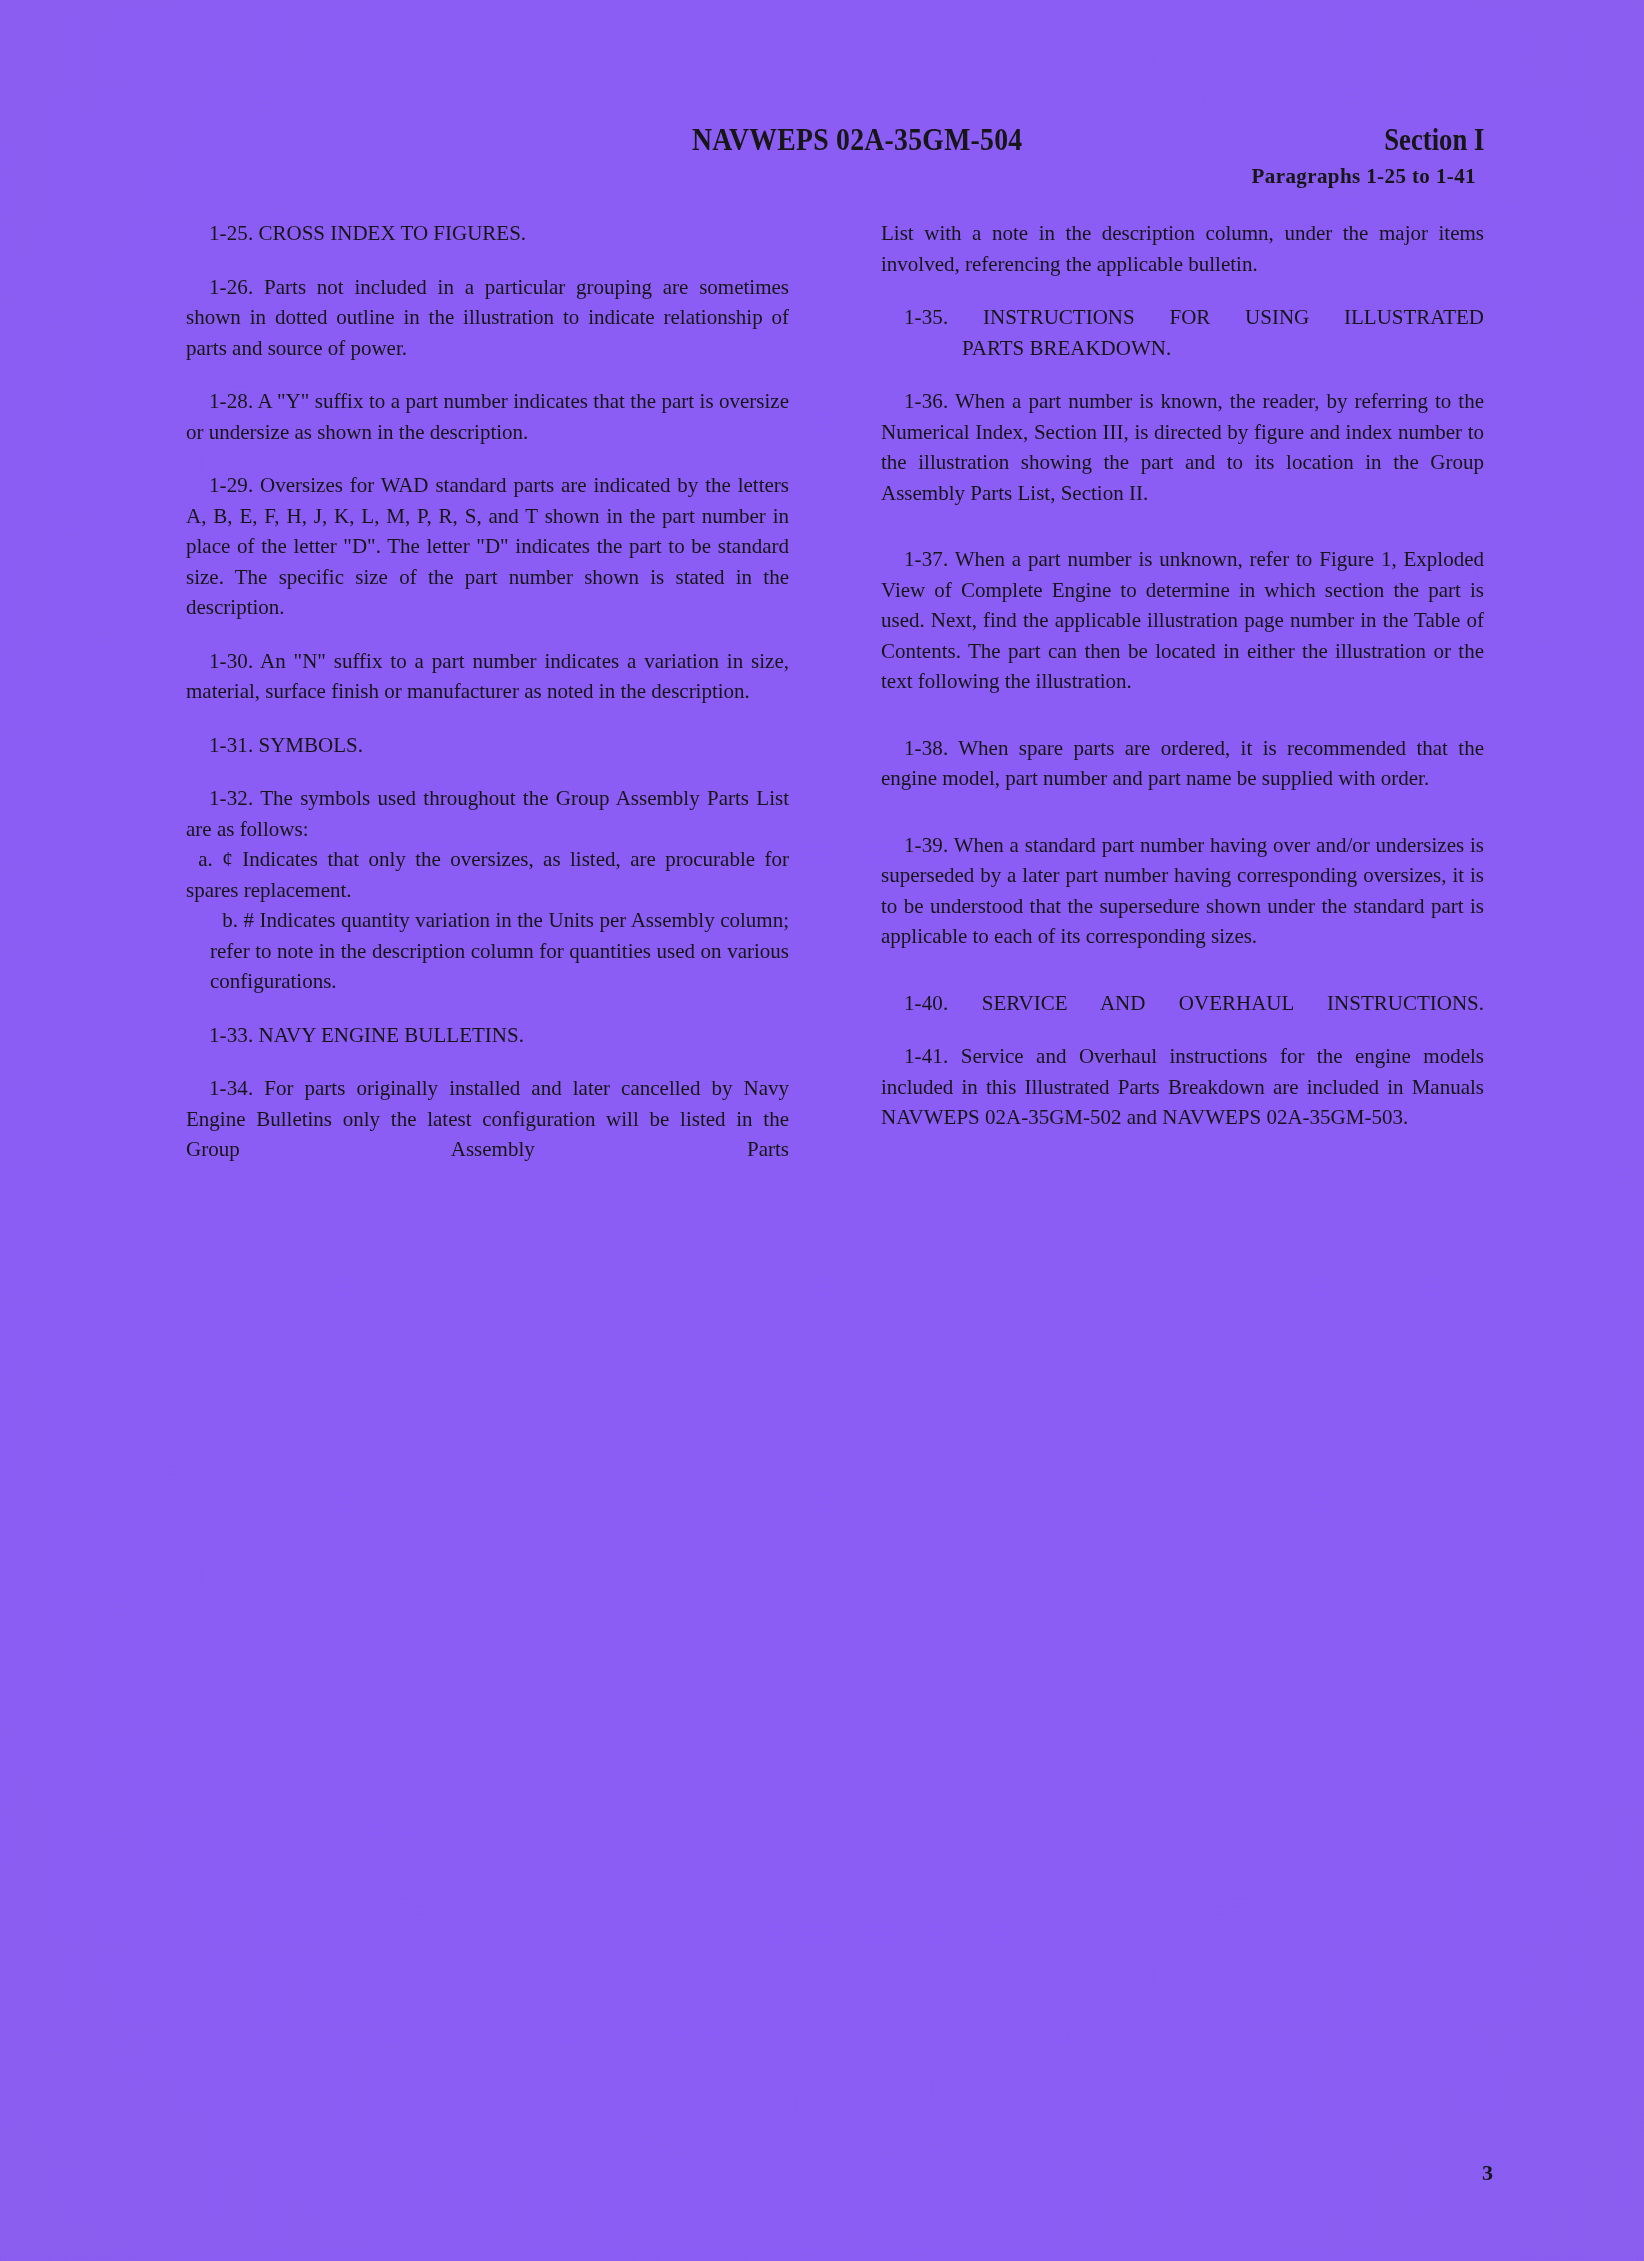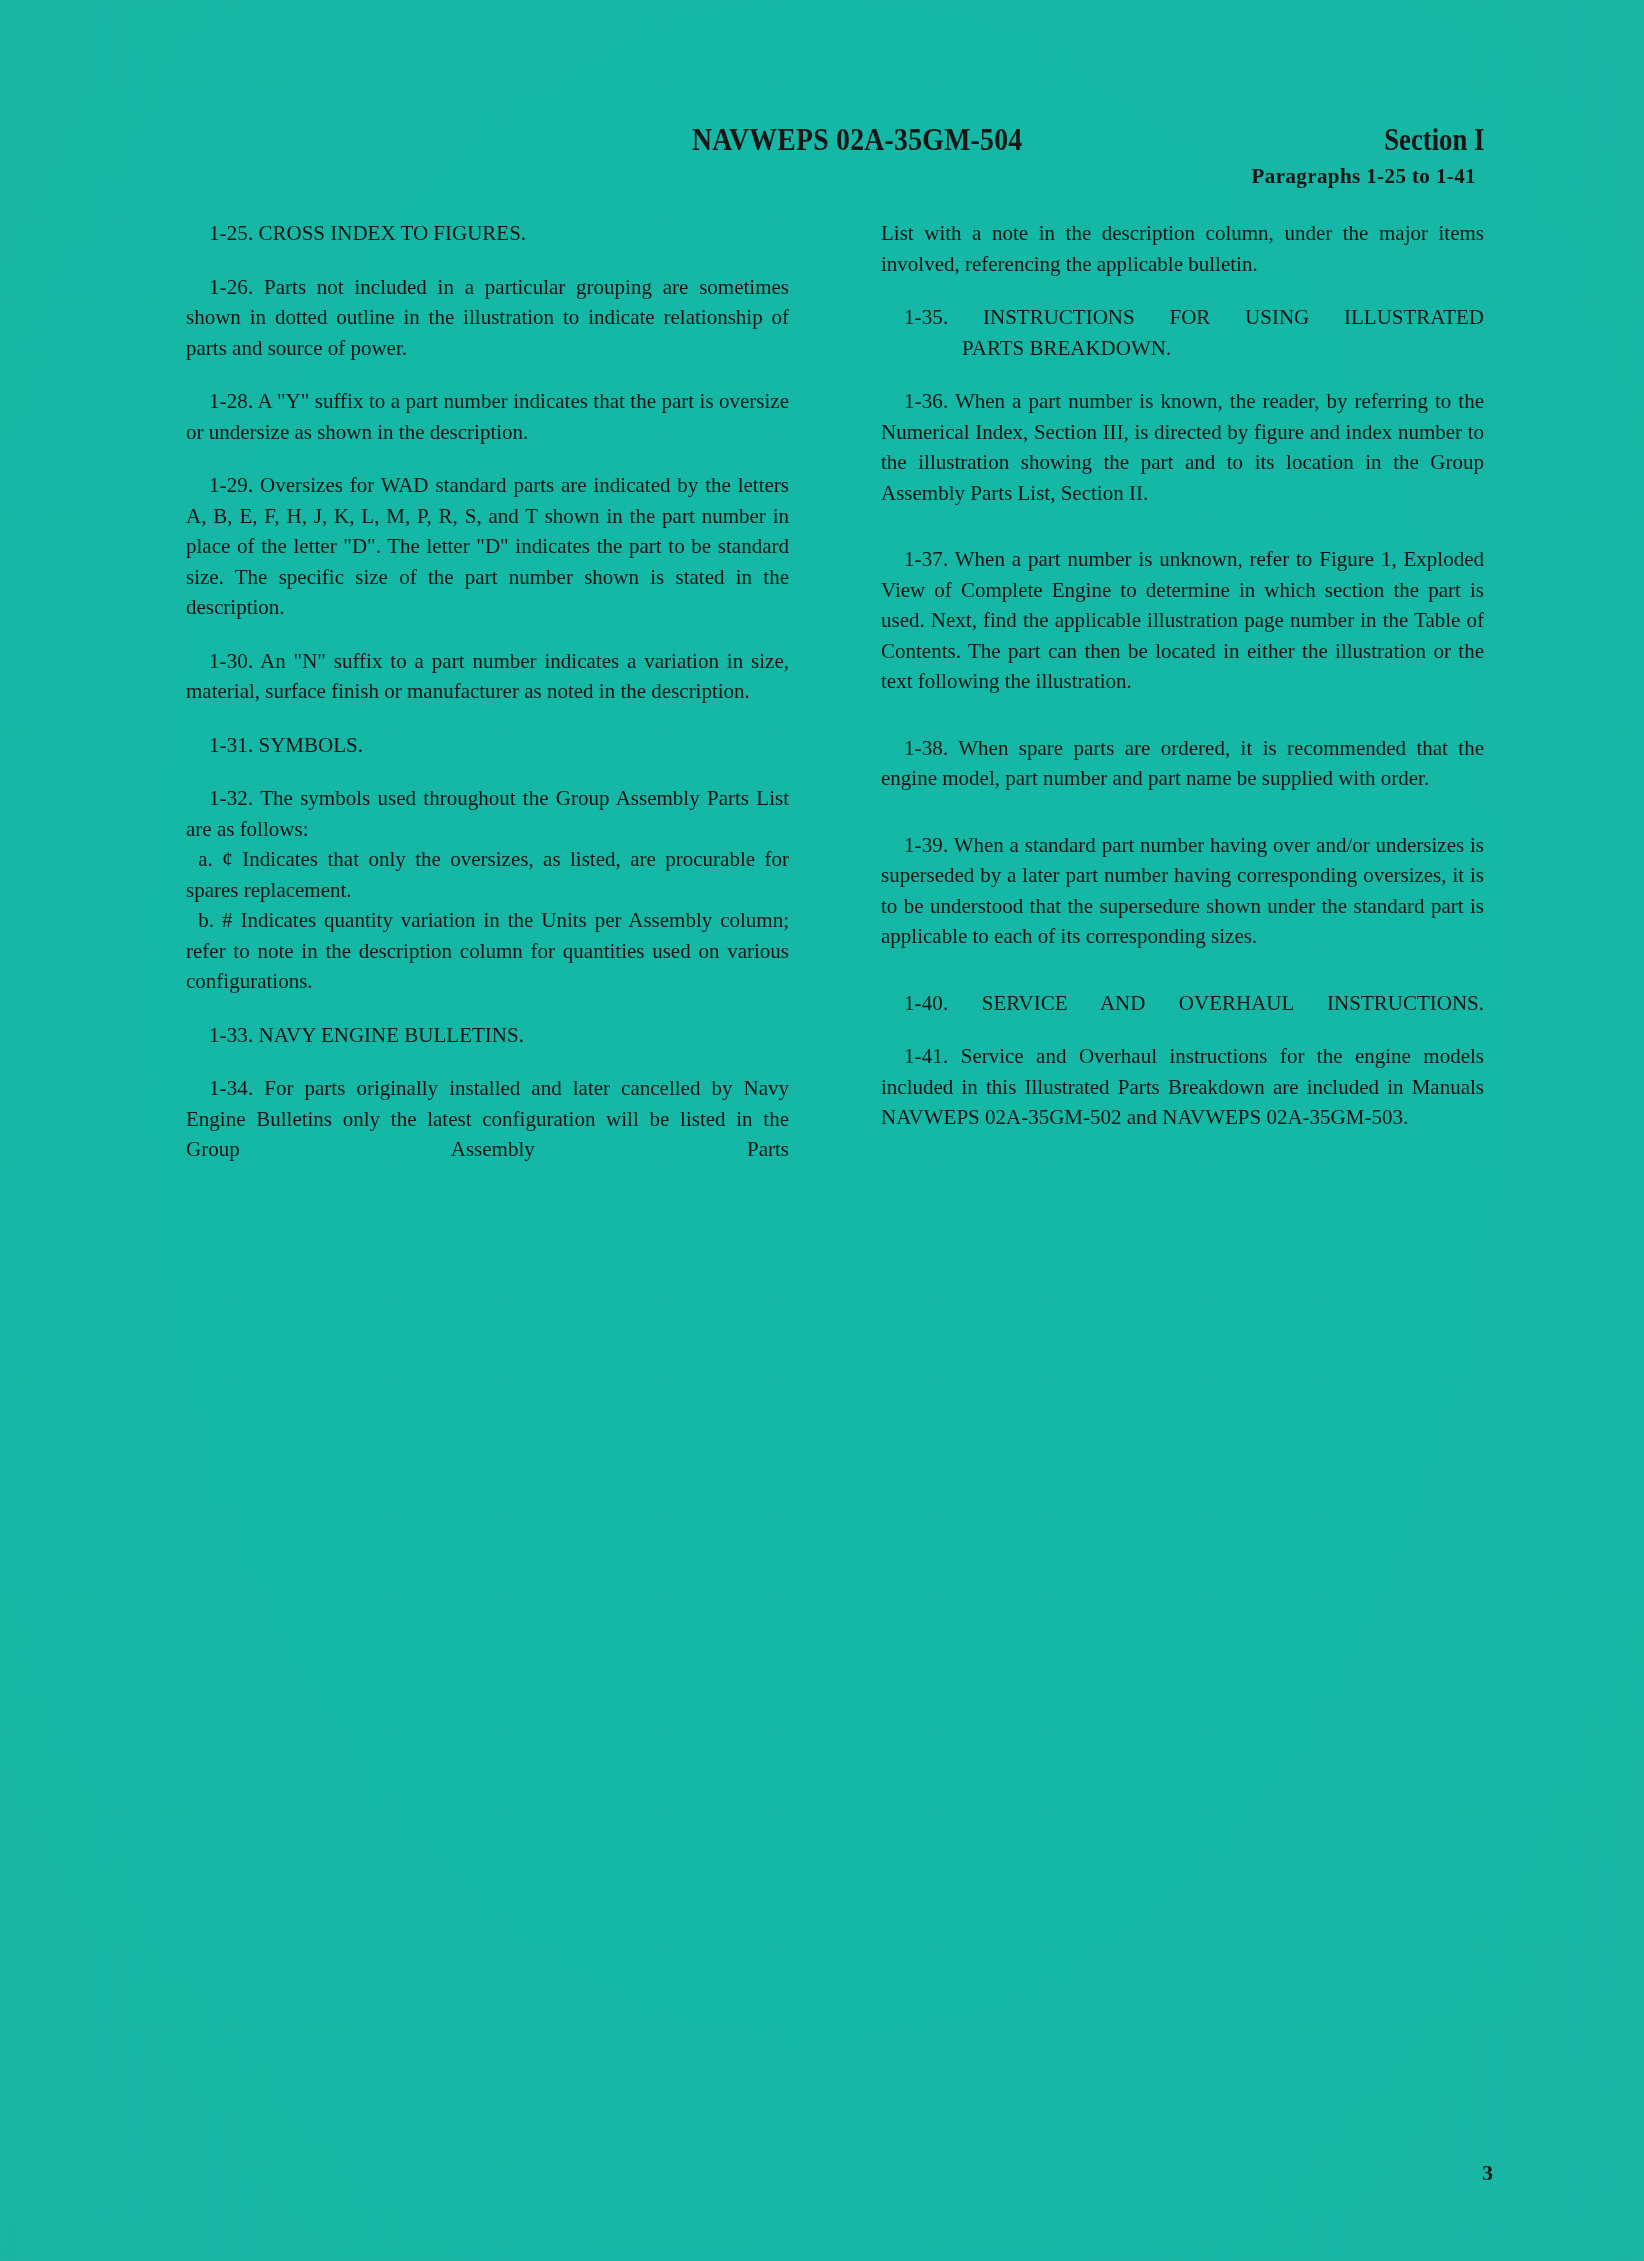--- a/index.html
+++ b/index.html
@@ -4,21 +4,21 @@
 <style>
   html, body {
     margin: 0;
     padding: 0;
     background: #ffffff;
   }
   .page {
     position: relative;
     width: 1645px;
     height: 2261px;
-    background: #14b8a6;
+    background: #8b5cf6;
     overflow: hidden;
     font-family: "Liberation Serif", "DejaVu Serif", serif;
     color: #161616;
   }
   
   .page::before {
     content: "";
     position: absolute;
     inset: 0;
     pointer-events: none;
@@ -182,21 +182,21 @@
       <span class="num">1-32.</span>
       <span>The symbols used throughout the Group Assembly Parts List are as follows:</span>
     </p>
 
     <p class="subitem">
       <span>a.</span>
       <span class="sym">¢</span>
       <span>Indicates that only the oversizes, as listed, are procurable for spares replacement.</span>
     </p>
 
-    <p class="subitem" style="margin-bottom:23px;">
+    <p class="subitem" style="margin-bottom:23px;margin-left:24px;">
       <span>b.</span>
       <span class="sym">#</span>
       <span>Indicates quantity variation in the Units per Assembly column; refer to note in the description column for quantities used on various configurations.</span>
     </p>
 
     <p class="para flush">
       <span class="num">1-33.</span>
       <span>NAVY ENGINE BULLETINS.</span>
     </p>
 

